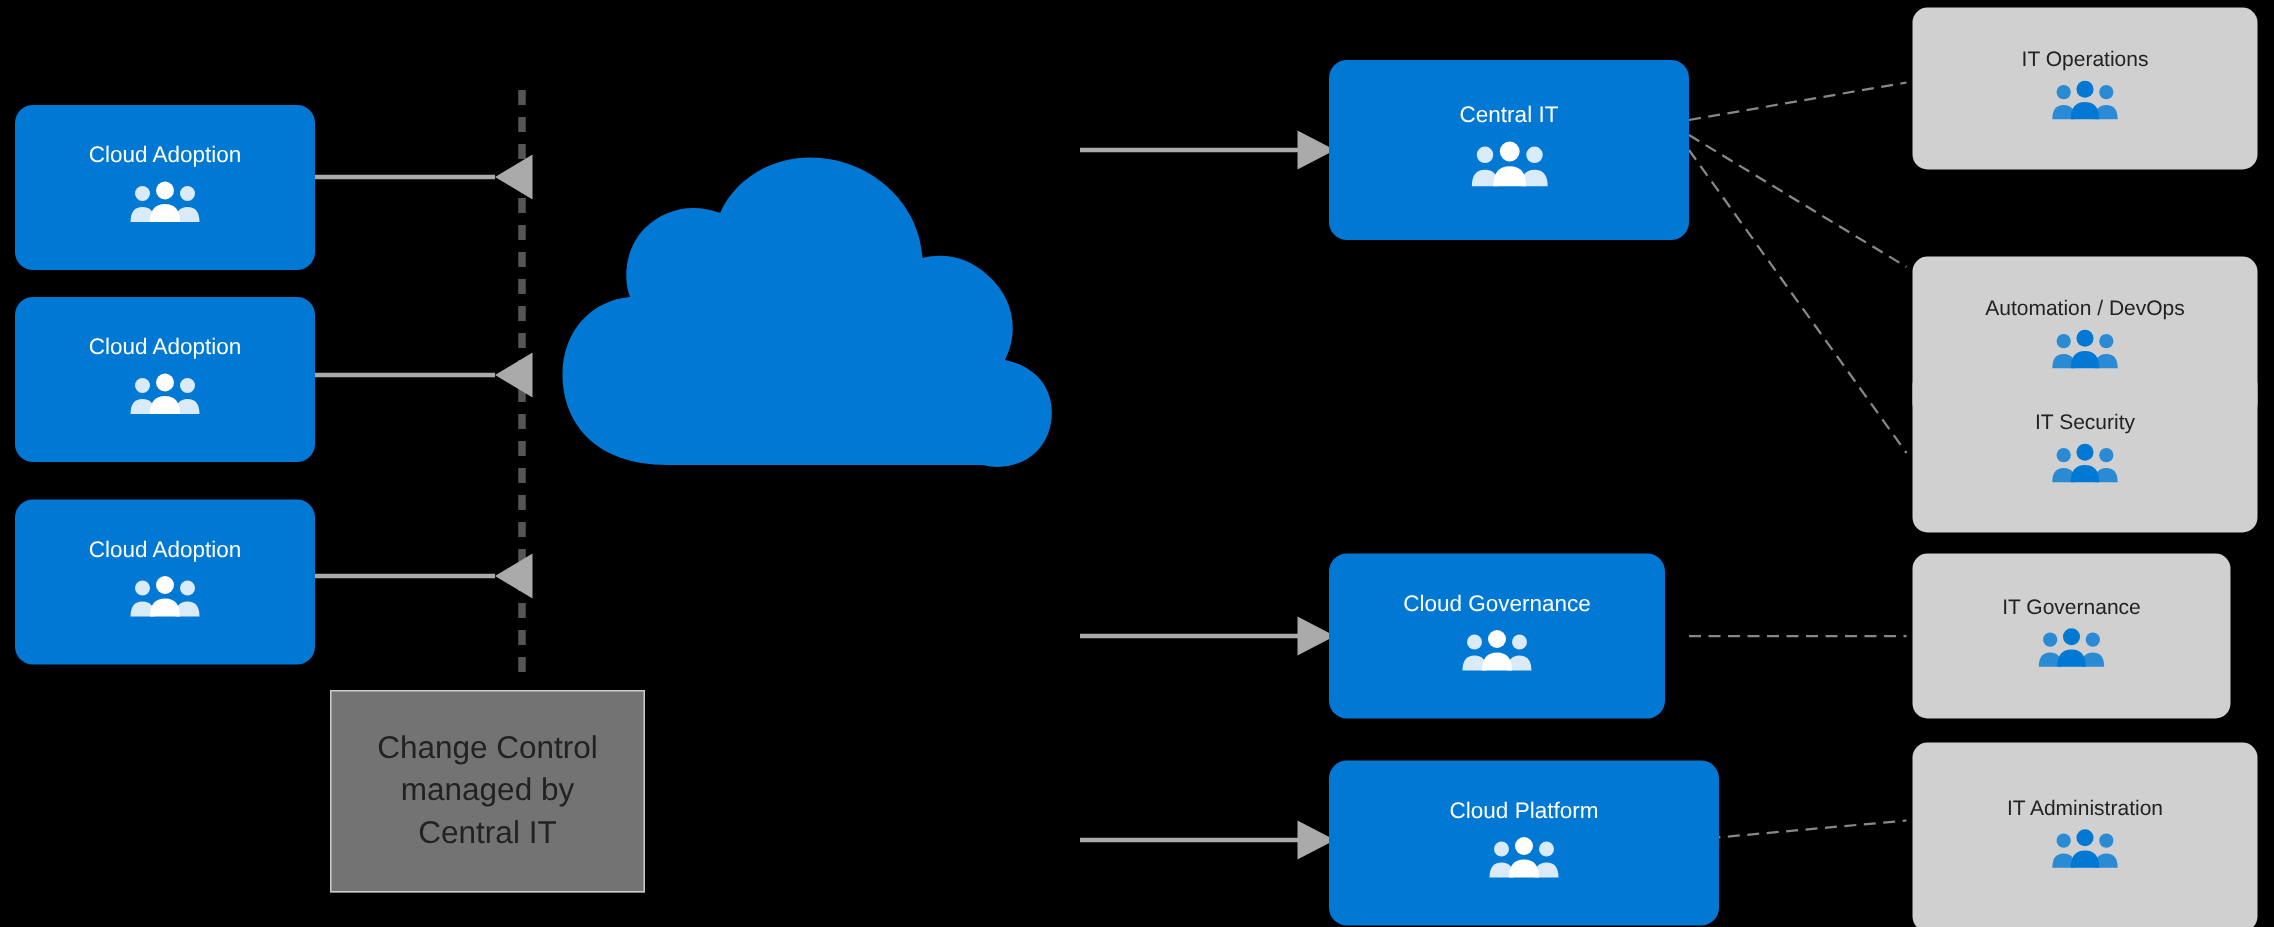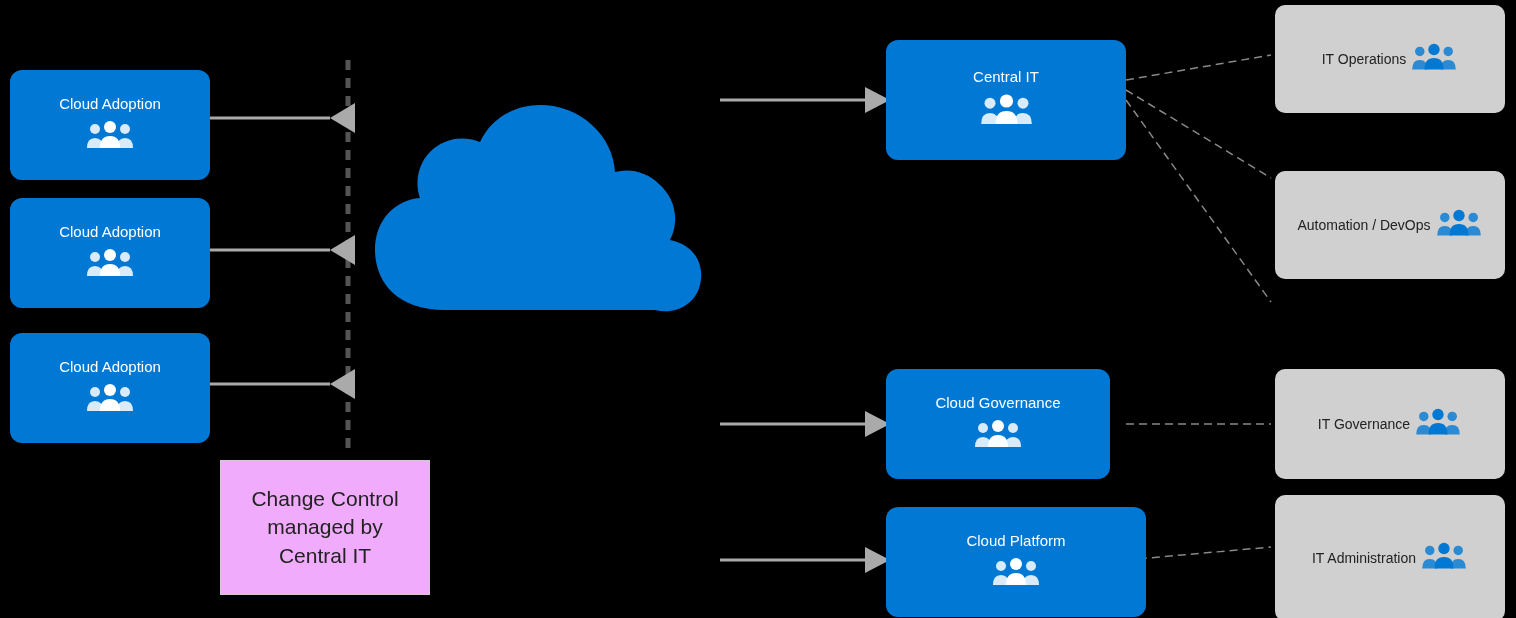--- a/index.html
+++ b/index.html
@@ -38,37 +38,38 @@
       text-align: center;
       white-space: nowrap;
     }
 
     
     .gray-box {
       background: #d0d0d0;
       border-radius: 10px;
       color: #222;
       display: flex;
+      flex-direction: column;
       align-items: center;
       justify-content: center;
       padding: 8px 14px;
       position: absolute;
       gap: 4px;
     }
 
     .gray-box .box-label {
       font-size: 14px;
       font-weight: 400;
       text-align: center;
       white-space: nowrap;
     }
 
     
     .change-box {
-      background: #f0abfc;
+      background: #737373;
       border: 1.5px solid #ccc;
       color: #333;
       font-size: 22px;
       text-align: center;
       display: flex;
       align-items: center;
       justify-content: center;
       padding: 14px 20px;
       position: absolute;
       line-height: 1.35;
@@ -249,22 +250,33 @@
     <svg class="people-svg" width="48" height="36" viewBox="0 0 50 38">
       <circle cx="25" cy="9" r="6" fill="#0078d4"></circle>
       <path d="M15,30 Q15,18 25,18 Q35,18 35,30" fill="#0078d4"></path>
       <circle cx="10" cy="11" r="5" fill="#0078d4" opacity="0.8"></circle>
       <path d="M2,30 Q2,20 10,20 Q18,20 18,30" fill="#0078d4" opacity="0.8"></path>
       <circle cx="40" cy="11" r="5" fill="#0078d4" opacity="0.8"></circle>
       <path d="M32,30 Q32,20 40,20 Q48,20 48,30" fill="#0078d4" opacity="0.8"></path>
     </svg>
   </div>
 
-
-  <div class="gray-box" style="top:369px; left:1275px; width:230px; height:110px;">
+  <div class="gray-box" style="top:247px; left:1275px; width:230px; height:108px;">
+    <span class="box-label">IT Security</span>
+    <svg class="people-svg" width="48" height="36" viewBox="0 0 50 38">
+      <circle cx="25" cy="9" r="6" fill="#0078d4"></circle>
+      <path d="M15,30 Q15,18 25,18 Q35,18 35,30" fill="#0078d4"></path>
+      <circle cx="10" cy="11" r="5" fill="#0078d4" opacity="0.8"></circle>
+      <path d="M2,30 Q2,20 10,20 Q18,20 18,30" fill="#0078d4" opacity="0.8"></path>
+      <circle cx="40" cy="11" r="5" fill="#0078d4" opacity="0.8"></circle>
+      <path d="M32,30 Q32,20 40,20 Q48,20 48,30" fill="#0078d4" opacity="0.8"></path>
+    </svg>
+  </div>
+
+  <div class="gray-box" style="top:369px; left:1275px; width:212px; height:110px;">
     <span class="box-label">IT Governance</span>
     <svg class="people-svg" width="48" height="36" viewBox="0 0 50 38">
       <circle cx="25" cy="9" r="6" fill="#0078d4"></circle>
       <path d="M15,30 Q15,18 25,18 Q35,18 35,30" fill="#0078d4"></path>
       <circle cx="10" cy="11" r="5" fill="#0078d4" opacity="0.8"></circle>
       <path d="M2,30 Q2,20 10,20 Q18,20 18,30" fill="#0078d4" opacity="0.8"></path>
       <circle cx="40" cy="11" r="5" fill="#0078d4" opacity="0.8"></circle>
       <path d="M32,30 Q32,20 40,20 Q48,20 48,30" fill="#0078d4" opacity="0.8"></path>
     </svg>
   </div>

